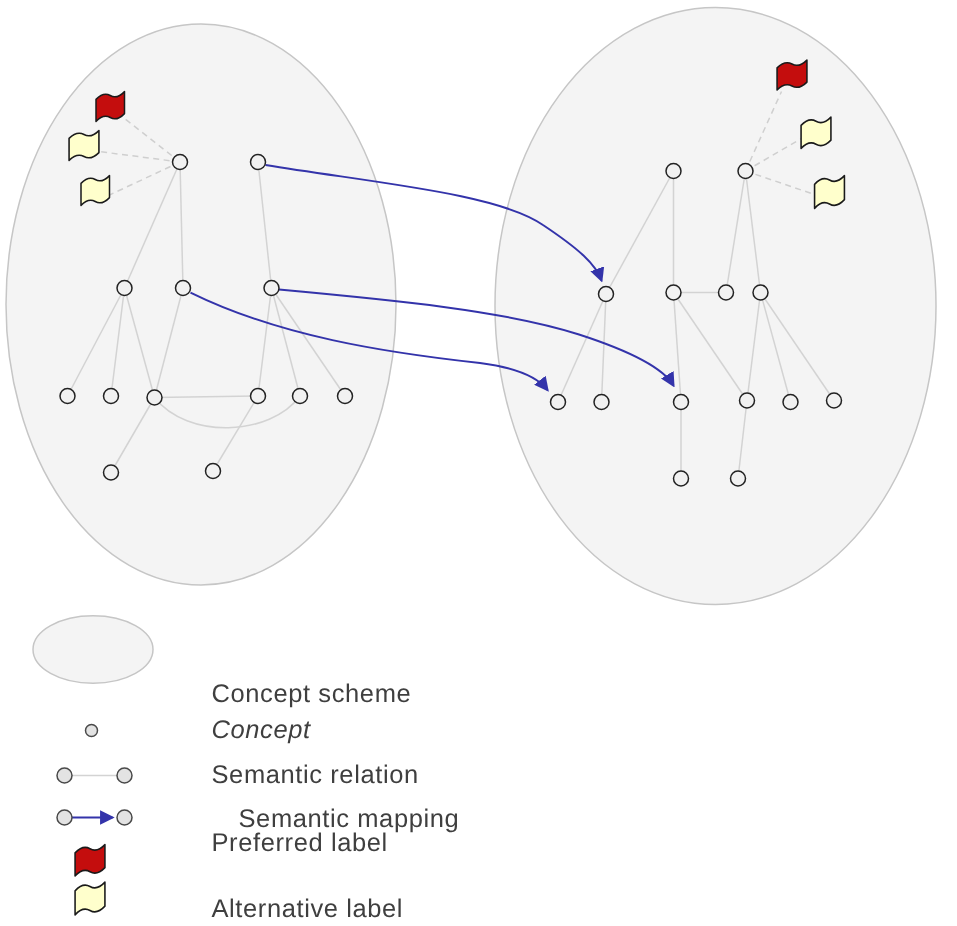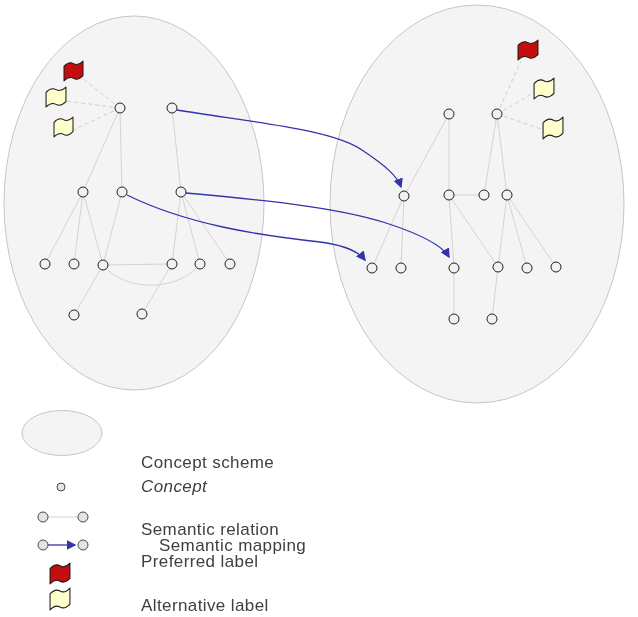--- a/index.html
+++ b/index.html
@@ -121,21 +121,21 @@
     <svg class="legend-icon" style="left:55px;top:481px;" width="12" height="12">
       <circle cx="6" cy="6" r="4" fill="#e3e3e3" stroke="#4a4a4a"></circle>
     </svg>
     <div class="legend-label" style="top:477px;font-style:italic;">Concept</div>
 
     <svg class="legend-icon" style="left:36px;top:510px;" width="54" height="14">
       <line x1="12" y1="7" x2="42" y2="7" stroke="#d3d3d3"></line>
       <circle cx="7" cy="7" r="5" fill="#e3e3e3" stroke="#4a4a4a"></circle>
       <circle cx="47" cy="7" r="5" fill="#e3e3e3" stroke="#4a4a4a"></circle>
     </svg>
-    <div class="legend-label" style="top:520px;text-align:center;">Semantic relation</div>
+    <div class="legend-label" style="top:507px;text-align:center;">Semantic relation</div>
 
     <svg class="legend-icon" style="left:36px;top:538px;" width="54" height="14">
       <defs>
         <marker id="arrowhead-legend" viewBox="0 0 10 10" refX="8.5" refY="5" markerWidth="7.5" markerHeight="7.5" orient="auto">
           <path d="M0,0 L10,5 L0,10 Z" fill="#3333aa"></path>
         </marker>
       </defs>
       <line x1="12" y1="7" x2="39" y2="7" stroke="#3333aa" stroke-width="1.3" marker-end="url(#arrowhead-legend)"></line>
       <circle cx="7" cy="7" r="5" fill="#e3e3e3" stroke="#4a4a4a"></circle>
       <circle cx="47" cy="7" r="5" fill="#e3e3e3" stroke="#4a4a4a"></circle>

